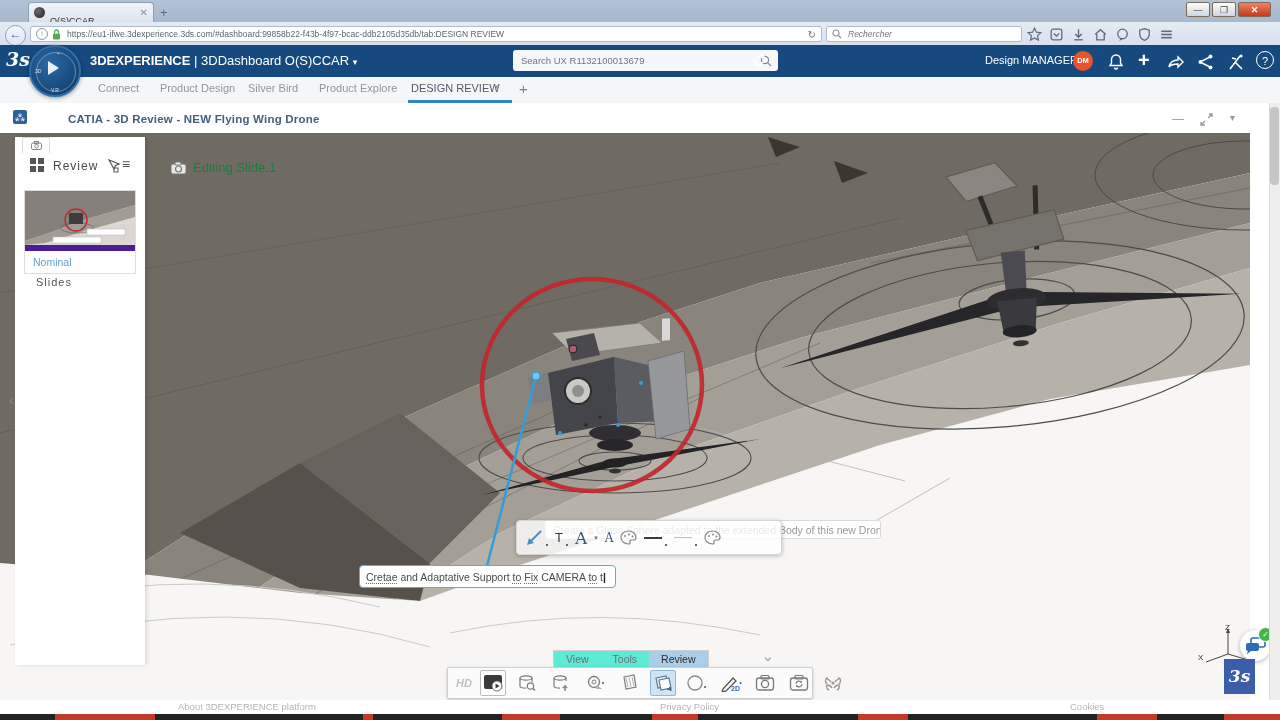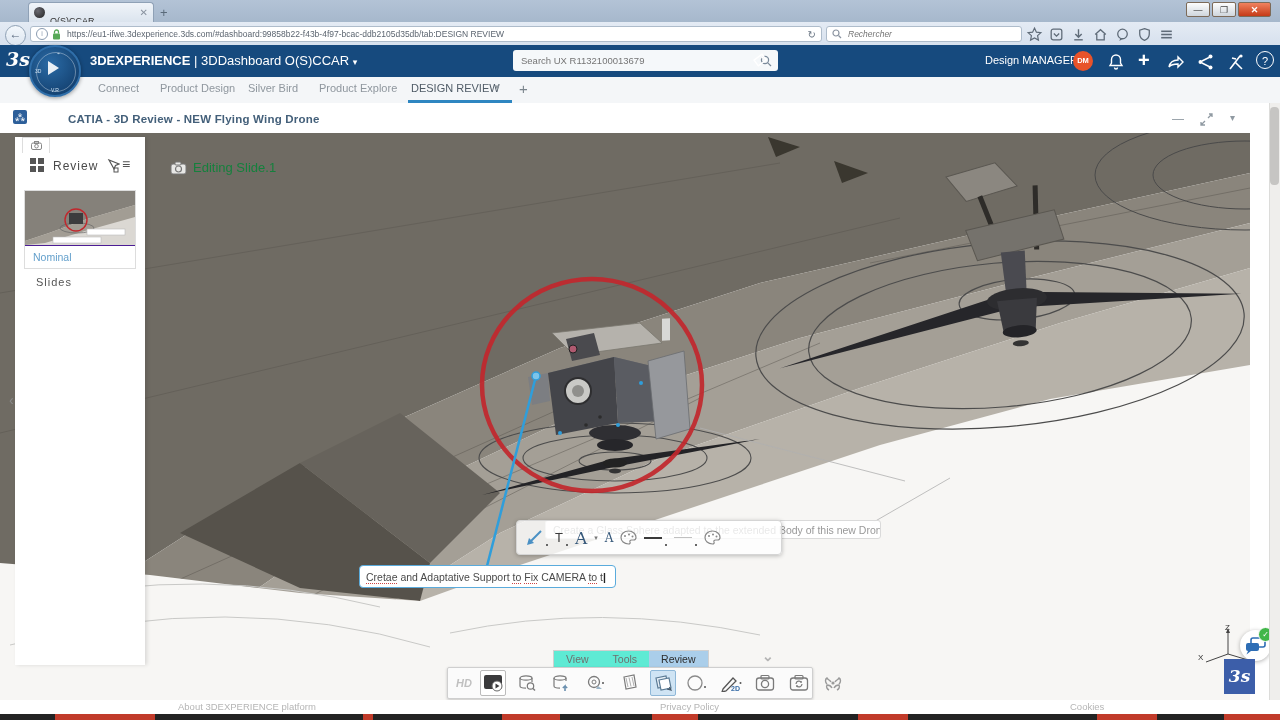--- a/index.html
+++ b/index.html
@@ -77,21 +77,21 @@
   .fmt-line2{width:18px;height:1px;background:#c0c0c0;}
   
   .sidebar{left:15px;top:137px;width:130px;height:528px;background:#fff;box-shadow:2px 0 4px rgba(0,0,0,.12);}
   .sb-notch{left:22px;top:137px;width:26px;height:15px;background:#fff;border:1px solid #ddd;border-bottom:none;display:flex;align-items:center;justify-content:center;}
   .sb-head{left:30px;top:158px;display:flex;align-items:center;gap:8px;}
   .grid-ico{width:15px;height:15px;display:grid;grid-template-columns:6px 6px;grid-template-rows:6px 6px;gap:2px;}
   .grid-ico div{background:#555;}
   .sb-title{font-size:12px;color:#4a4a4a;letter-spacing:1px;}
   .sb-burger{left:122px;top:156px;font-size:14px;color:#555;}
   .thumb-card{left:24px;top:190px;width:112px;background:#fff;border:1px solid #ddd;box-sizing:border-box;}
-  .thumb-label{height:22px;font-size:10.5px;color:#64a0cc;display:flex;align-items:center;padding-left:8px;border-top:1px solid #4c1d95;}
+  .thumb-label{height:22px;font-size:10.5px;color:#64a0cc;display:flex;align-items:center;padding-left:8px;border-top:6px solid #4c1d95;}
   .slides-head{left:36px;top:276px;font-size:11px;color:#555;letter-spacing:1px;}
   .slide-card{left:24px;top:296px;width:112px;background:#fff;border:1px solid #ddd;border-left:3px solid #2e9bd6;box-sizing:border-box;}
   .collapse-arrow{left:9px;top:392px;color:#8a8a8a;font-size:14px;}
   
   .bb-tabs{left:553px;top:650px;height:18px;display:flex;border:1px solid #d0d0d0;background:#5eead4;}
   .bb-tab{padding:0 12px;font-size:10.5px;color:#6f6f6f;line-height:17px;}
   .bb-tab.active{background:#aaceea;color:#2c2c2c;}
   .bb-heart{left:762px;top:648px;color:#b5b5b5;font-size:14px;font-weight:bold;}
   .actionbar{left:447px;top:667px;width:366px;height:32px;background:#fbfbfb;border:1px solid #cfcfcf;border-radius:2px;
              box-shadow:0 1px 3px rgba(0,0,0,.2);display:flex;align-items:center;padding:0 8px;gap:8px;box-sizing:border-box;}

